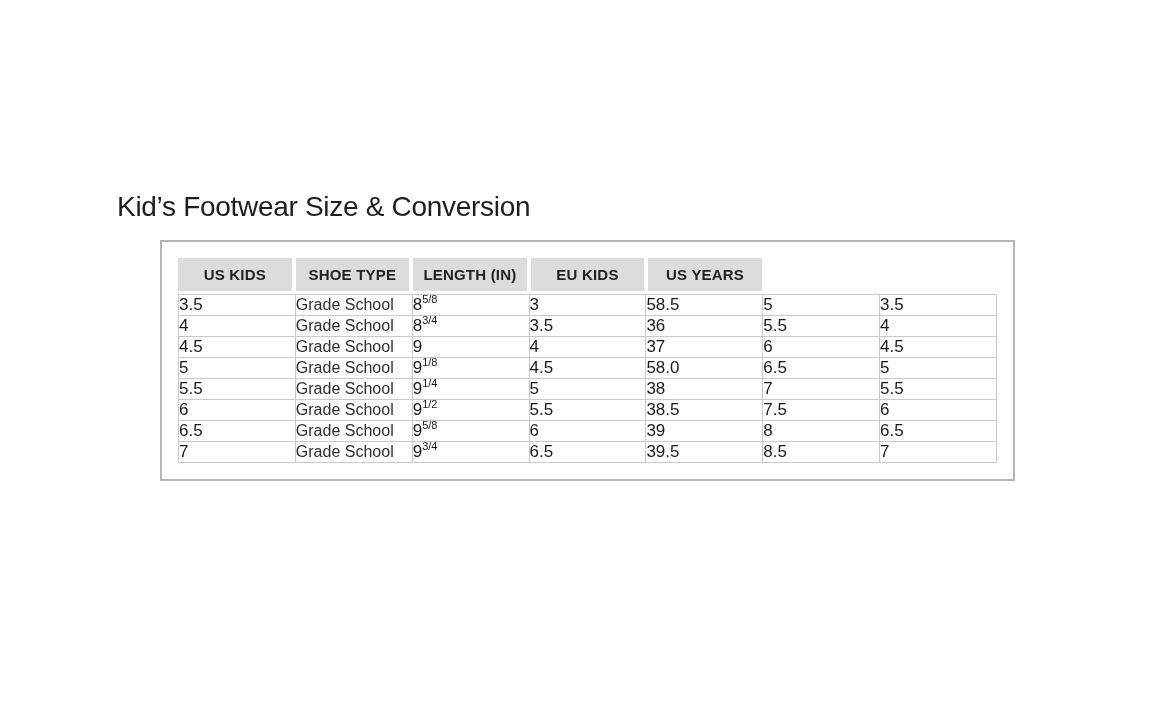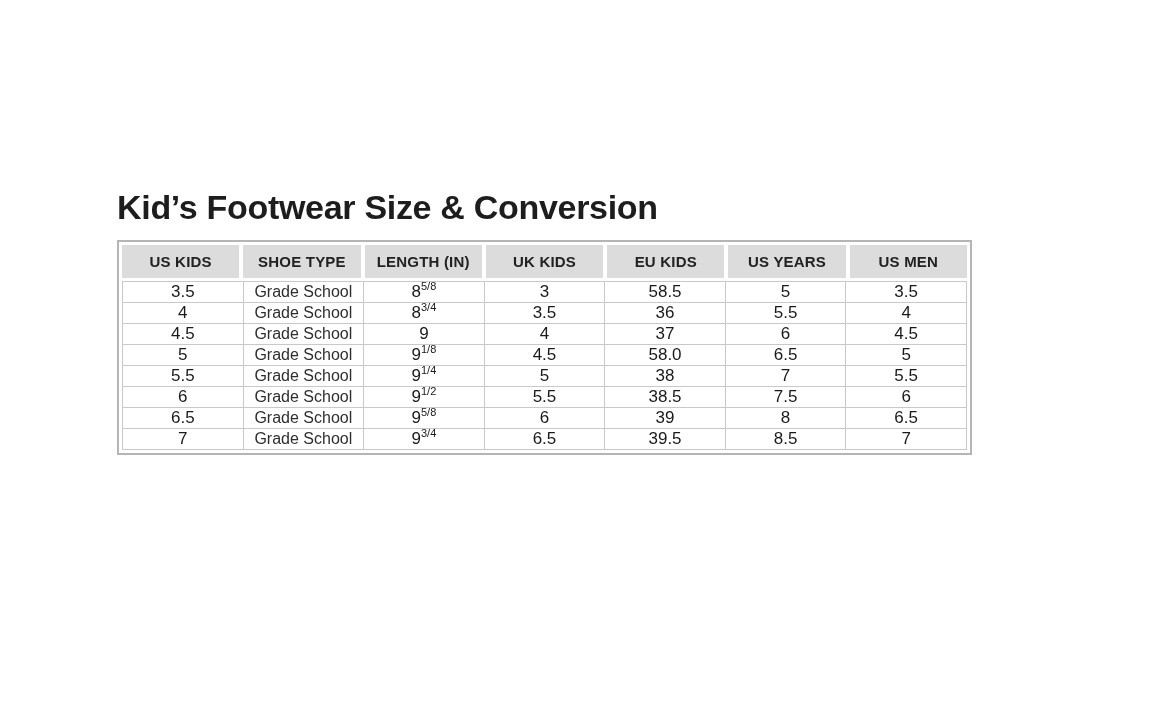--- a/index.html
+++ b/index.html
@@ -17,39 +17,40 @@
     overflow: hidden;
   }
   .content {
     position: absolute;
     left: 117px;
     top: 190px;
     width: 860px;
   }
   .title {
     margin: 0;
-    font-size: 34px;
+    font-size: 28px;
     line-height: 34px;
-    font-weight: 700;
+    font-weight: 400;
     color: #1d1d1d;
     letter-spacing: -0.3px;
   }
   .subtitle {
     margin: 7px 0 0 0;
     font-size: 20px;
     line-height: 24px;
     font-weight: 400;
     color: #2b2b2b;
   }
   .table-wrap {
     margin-top: 16px;
     width: 855px;
     border: 2px solid #b5b5b5;
-    padding: 3px;
+    padding: 16px;
     background: #ffffff;
+    margin-left: 43px;
   }
   .header-row {
     display: grid;
     grid-template-columns: repeat(7, 1fr);
     column-gap: 4px;
     margin-bottom: 3px;
   }
   .header-cell {
     background: #dcdcdc;
     height: 33px;
@@ -64,21 +65,21 @@
   }
   table.body-table {
     width: 100%;
     border-collapse: collapse;
     table-layout: fixed;
   }
   table.body-table td {
     border: 1px solid #c9c9c9;
     height: 14px;
     padding: 0;
-    text-align: center;
+    text-align: left;
     vertical-align: middle;
     font-size: 17px;
     color: #1a1a1a;
     white-space: nowrap;
   }
   table.body-table td.shoe-type {
     font-size: 16px;
     color: #2e2e2e;
   }
   td.length sup {
@@ -94,24 +95,22 @@
   <div class="content">
 
     <h1 class="title">Kid’s Footwear Size &amp; Conversion</h1>
 
     <div class="table-wrap">
 
       <div class="header-row">
         <div class="header-cell">US KIDS</div>
         <div class="header-cell">SHOE TYPE</div>
         <div class="header-cell">LENGTH (IN)</div>
-        <div class="header-cell">UK KIDS</div>
         <div class="header-cell">EU KIDS</div>
         <div class="header-cell">US YEARS</div>
-        <div class="header-cell">US MEN</div>
       </div>
 
       <table class="body-table">
         <tbody>
           <tr>
             <td>3.5</td>
             <td class="shoe-type">Grade School</td>
             <td class="length"><span>8</span><sup>5/8</sup></td>
             <td>3</td>
             <td>58.5</td>

